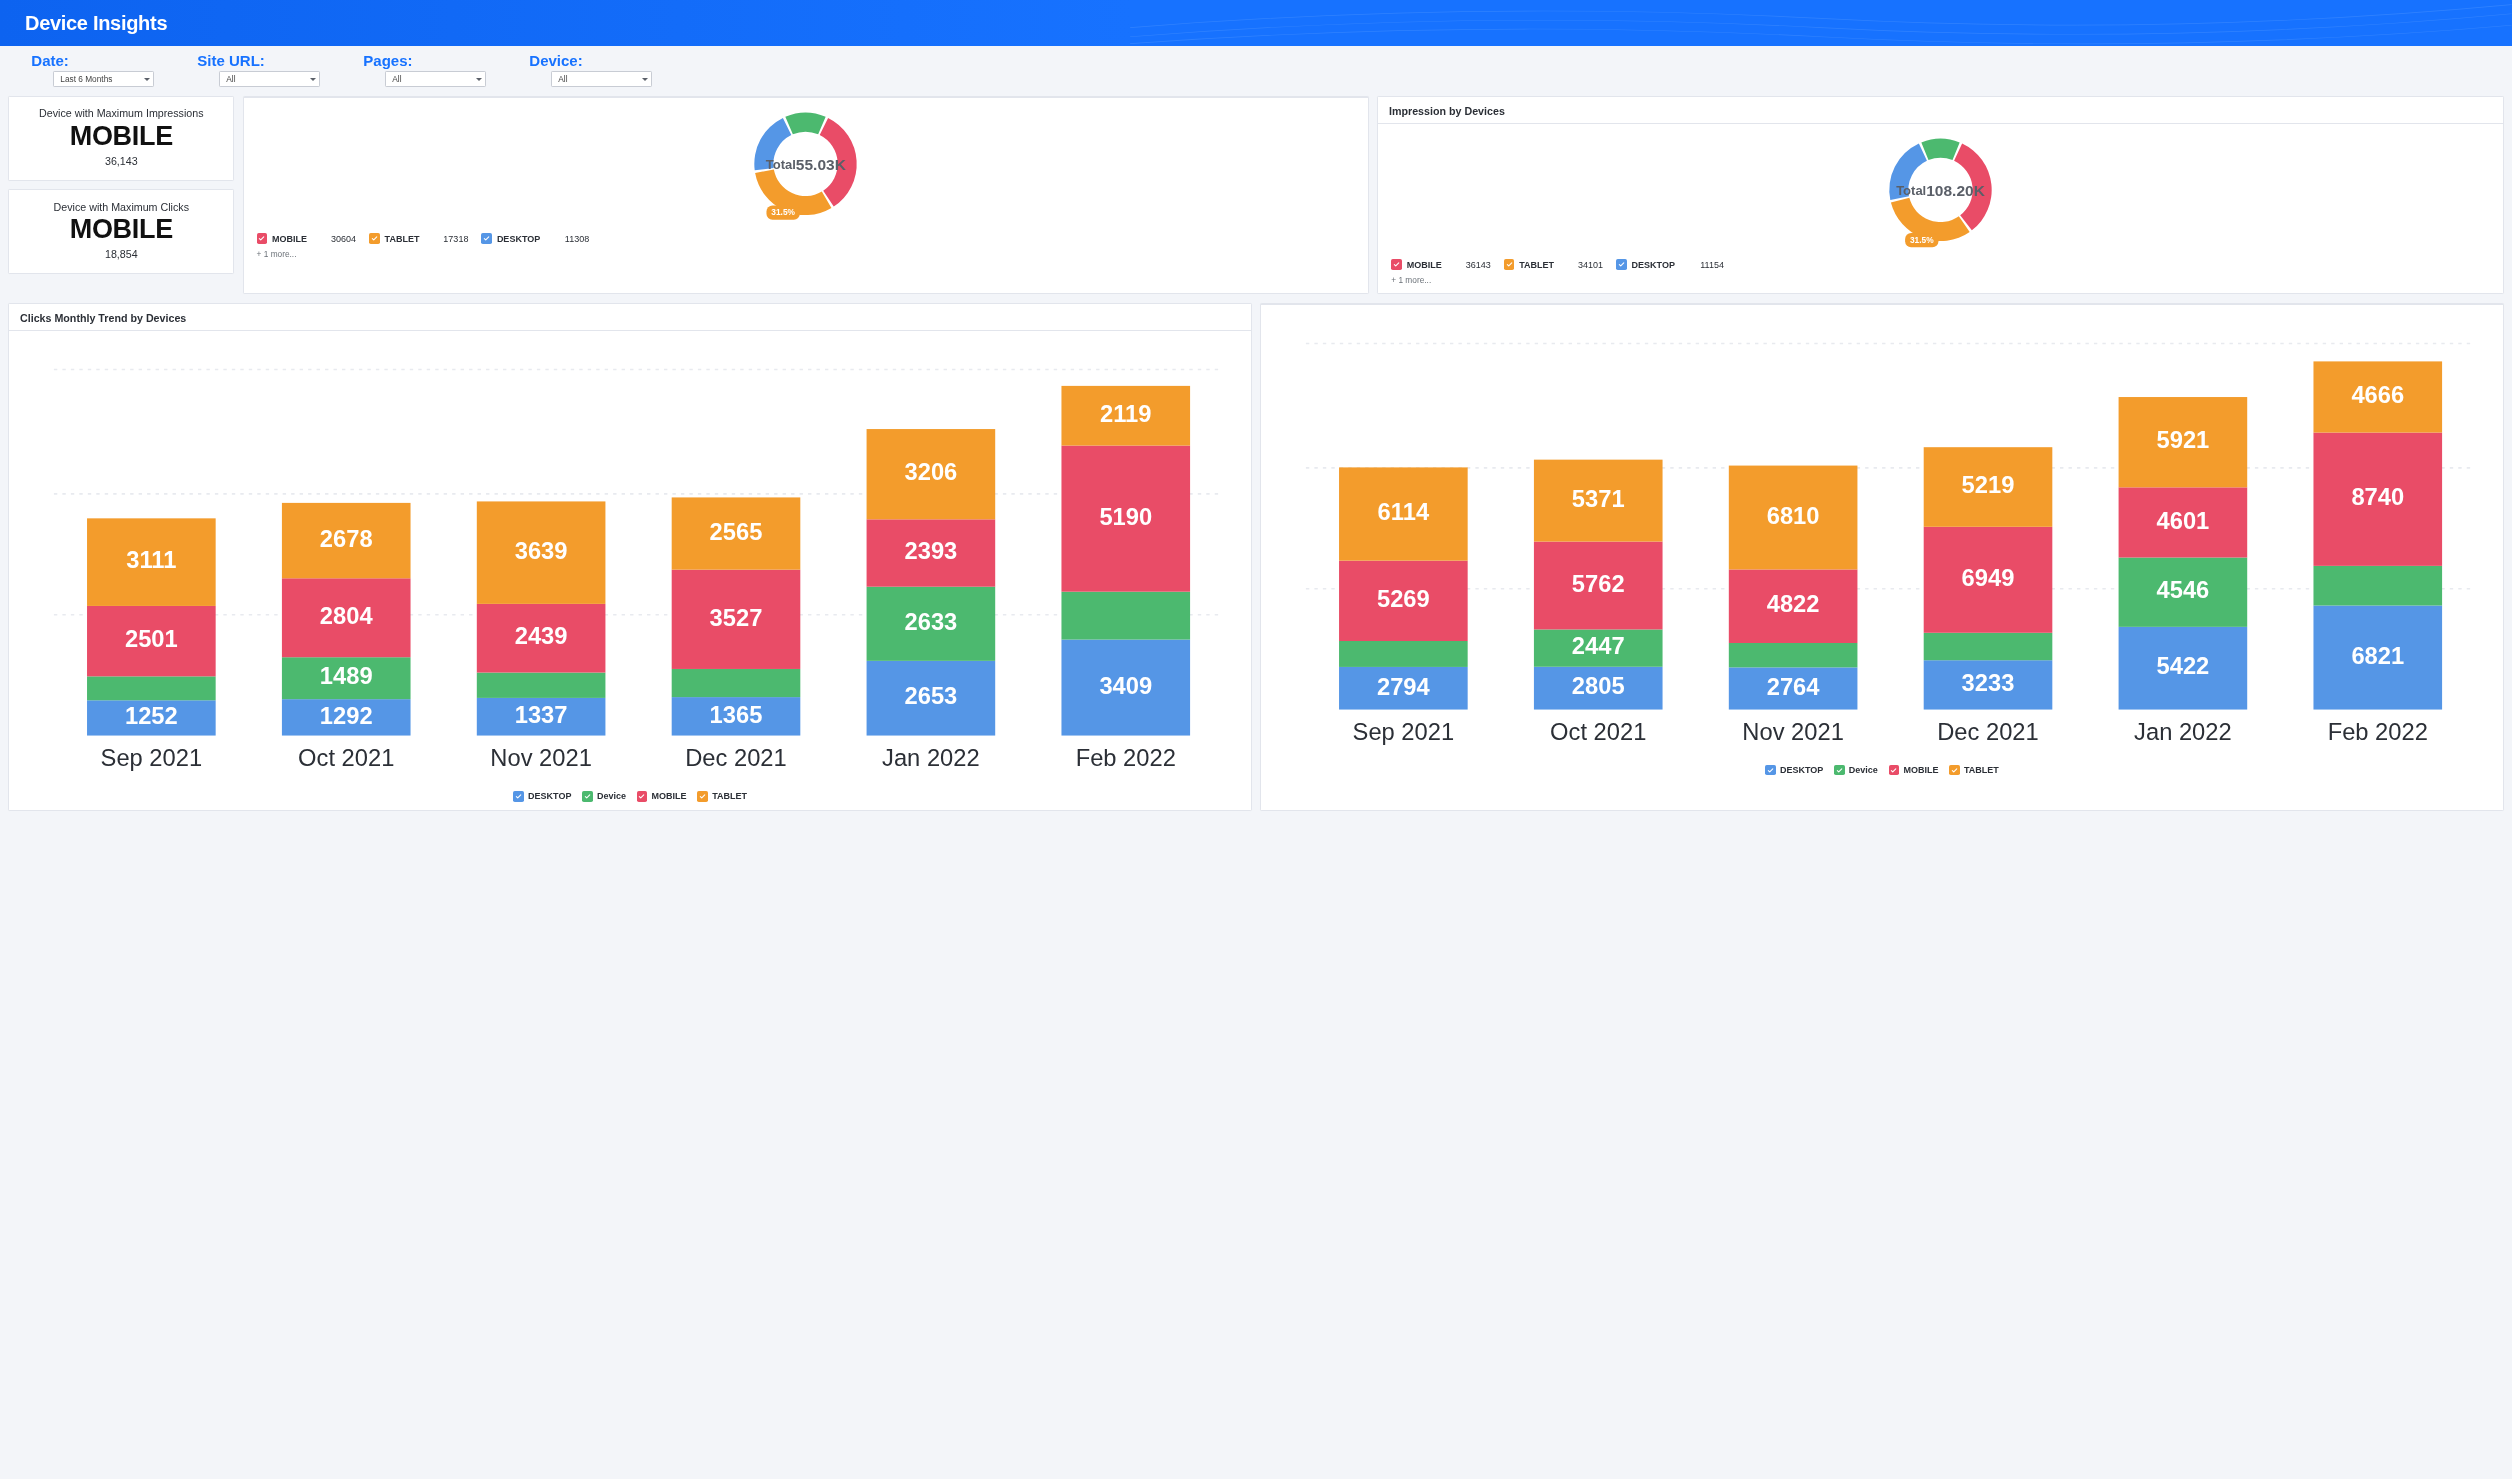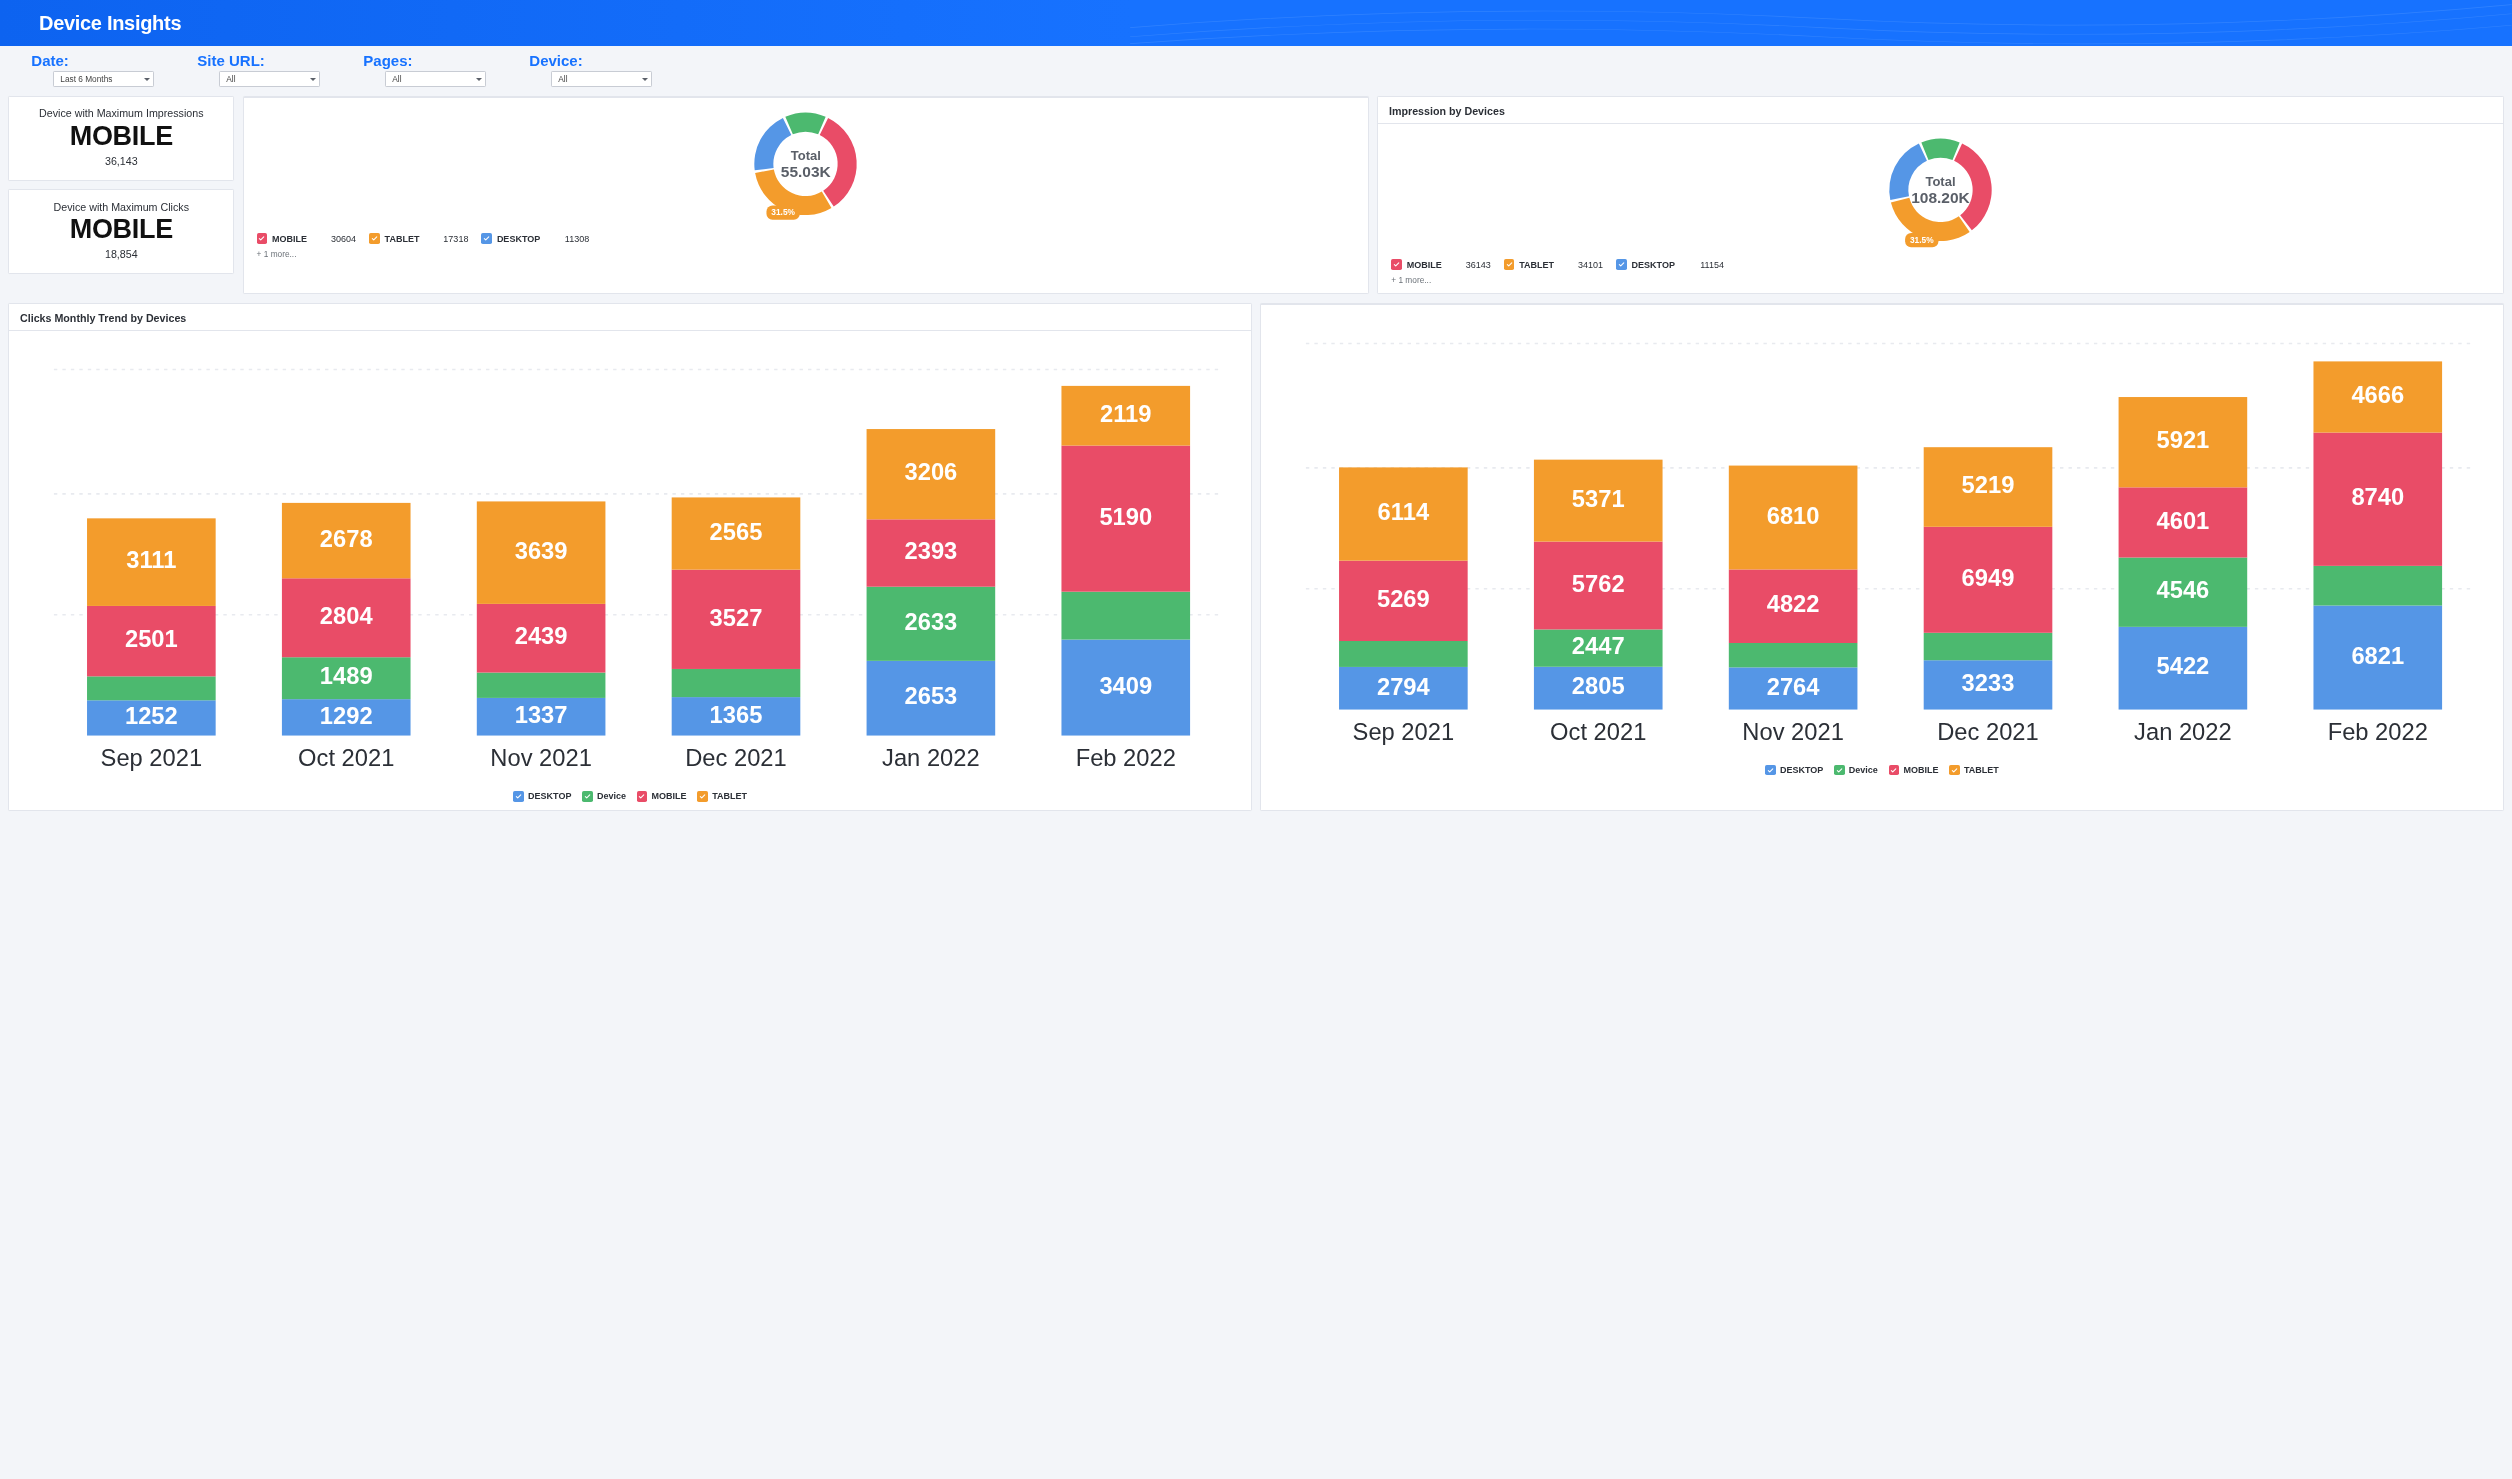--- a/index.html
+++ b/index.html
@@ -15,21 +15,21 @@
     --accent-desktop:#5596e6;
     --accent-device:#4cb96f;
     font-family:-apple-system,BlinkMacSystemFont,'Segoe UI',Helvetica,Arial,sans-serif;
   }
   html,body{margin:0;padding:0;background:var(--page-bg);color:var(--text);}
   body{font-size:8.3px;}
 
   
   .hero{
     background:linear-gradient(90deg,var(--blue2) 0%,var(--blue) 45%,var(--blue) 100%);
-    color:#fff;height:46px;display:flex;align-items:center;padding:0 39px;
+    color:#fff;height:46px;display:flex;align-items:center;padding:0 25px;
     position:relative;overflow:hidden;
   }
   .hero svg.wave{position:absolute;right:0;top:0;height:100%;width:55%;opacity:.35;}
   .hero h1{font-size:20px;font-weight:700;margin:0;letter-spacing:-0.3px;}
 
   
   .filters{display:flex;gap:20px;padding:6px 8.3px 8.3px;}
   .filter{display:flex;flex-direction:column;gap:1.8px;}
   .filter label{color:var(--blue);font-weight:600;font-size:15px;margin-left:23px;}
   .select{
@@ -53,21 +53,21 @@
 
   
   .kpi-col{display:flex;flex-direction:column;gap:8.3px;}
   .kpi{padding:10.7px 8.3px 13px;text-align:center;}
   .kpi .kpi-label{font-size:10.7px;font-weight:400;color:var(--text);margin-bottom:3.6px;}
   .kpi .kpi-big{font-size:27px;font-weight:800;letter-spacing:-0.3px;color:#111;line-height:1;}
   .kpi .kpi-sub{font-size:10.7px;color:var(--text);margin-top:4.8px;}
 
   
   .donut-card .donut-row{display:flex;justify-content:center;align-items:center;padding:0 12px 0;}
-  .donut-center{position:absolute;left:0;top:0;width:100%;height:100%;display:flex;flex-direction:column;align-items:center;justify-content:center;pointer-events:none;}
+  .donut-center{position:absolute;left:0;top:0;width:100%;height:100%;display:flex;flex-direction:row;align-items:center;justify-content:center;pointer-events:none;}
   .donut-center .tl{font-size:13px;font-weight:700;color:#5a5f68;}
   .donut-center .tv{font-size:15.5px;font-weight:800;color:#5a5f68;}
   .donut-wrap{position:relative;width:167px;height:125px;}
   .donut-wrap svg{width:100%;height:100%;}
   .legend{display:flex;align-items:center;gap:13px;padding:6px 13px 2.4px;flex-wrap:wrap;font-size:9px;}
   .legend .item{display:flex;align-items:center;gap:4.8px;}
   .swatch{width:10.7px;height:10.7px;border-radius:1.8px;display:flex;align-items:center;justify-content:center;color:#fff;}
   .swatch svg{width:7.1px;height:7.1px;}
   .legend .name{font-weight:600;color:#2b2f36;}
   .legend .val{min-width:36px;text-align:right;color:#2b2f36;}

